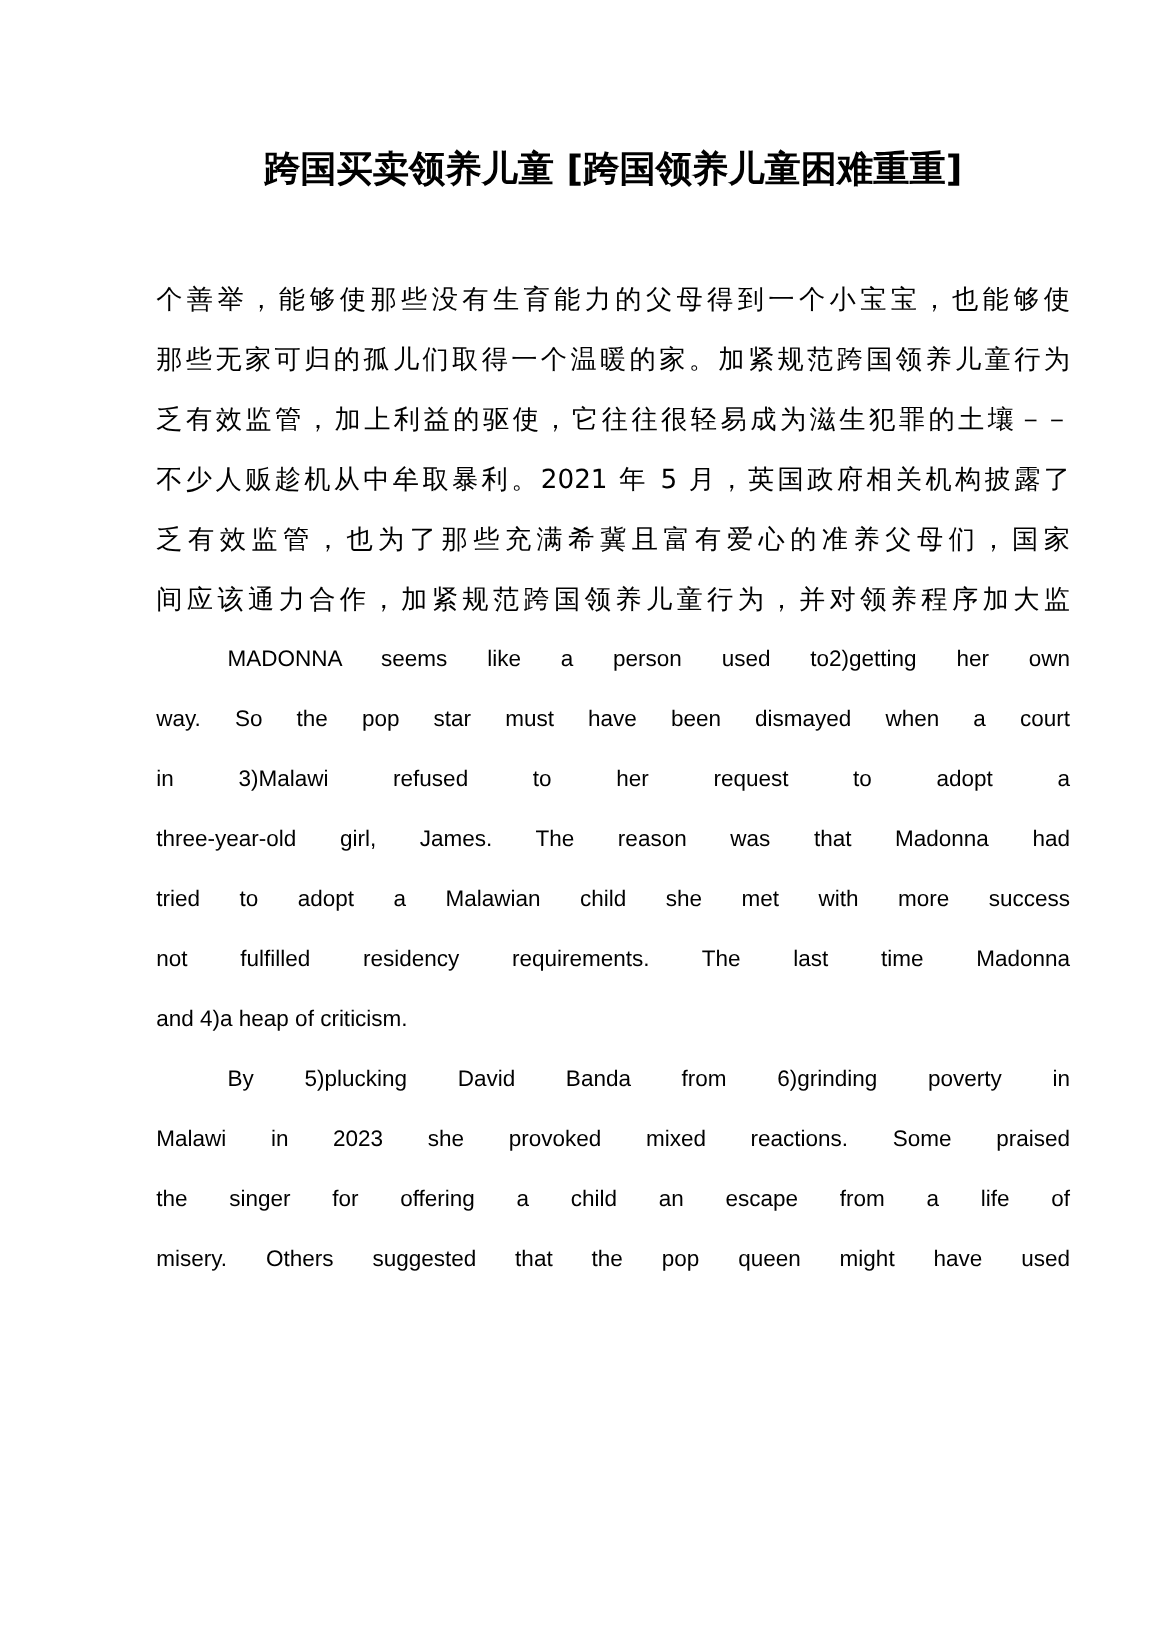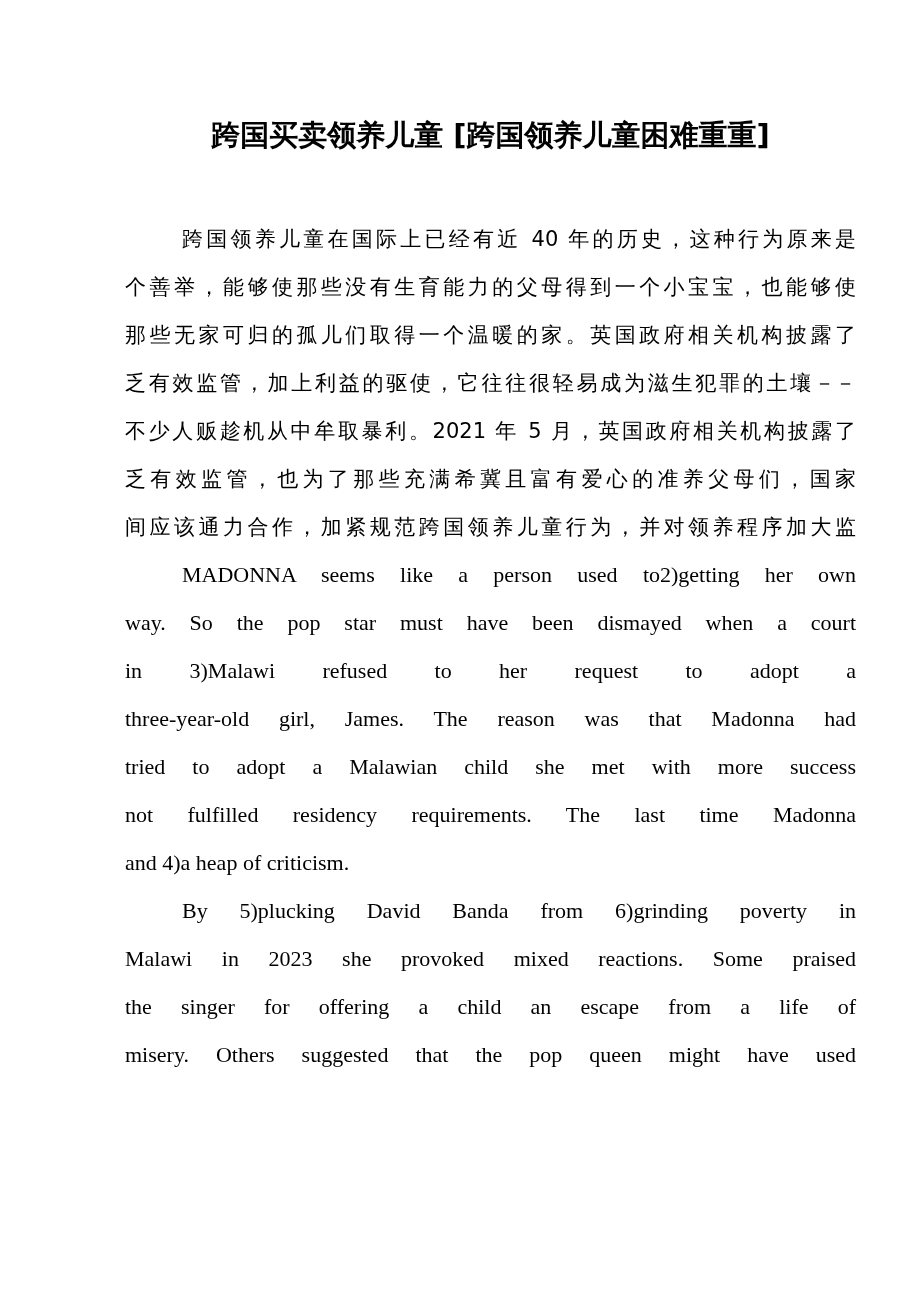--- a/index.html
+++ b/index.html
@@ -30,45 +30,44 @@
   .paragraph { margin: 0; }
   .line {
     line-height: 48px;
     height: 48px;
   }
   .line.zh {
     font-family: "DejaVu Sans", "Liberation Sans", sans-serif;
     font-size: 21px;
   }
   .line.en {
-    font-family: Liberation Serif, serif;
-    font-size: 22px;
+    font-family: Liberation Sans, sans-serif;
+    font-size: 18px;
   }
   .line.just {
     text-align: justify;
     text-align-last: justify;
   }
   .line.left {
     text-align: left;
     text-align-last: left;
   }
   .line.indent {
     padding-left: 57px;
   }
 </style>
 </head>
 <body>
 
 <div class="page">
   <div class="doc-title">跨国买卖领养儿童 [跨国领养儿童困难重重]</div>
   <div class="doc-body">
       <div class="paragraph">
-        <div class="line zh just indent">跨国领养儿童在国际上已经有近 40 年的历史，这种行为原来是</div>
         <div class="line zh just">个善举，能够使那些没有生育能力的父母得到一个小宝宝，也能够使</div>
-        <div class="line zh just">那些无家可归的孤儿们取得一个温暖的家。英国政府相关机构披露了</div>
+        <div class="line zh just">那些无家可归的孤儿们取得一个温暖的家。加紧规范跨国领养儿童行为</div>
         <div class="line zh just">乏有效监管，加上利益的驱使，它往往很轻易成为滋生犯罪的土壤－－</div>
         <div class="line zh just">不少人贩趁机从中牟取暴利。2021 年 5 月，英国政府相关机构披露了</div>
         <div class="line zh just">乏有效监管，也为了那些充满希冀且富有爱心的准养父母们，国家</div>
         <div class="line zh just">间应该通力合作，加紧规范跨国领养儿童行为，并对领养程序加大监</div>
       </div>
       <div class="paragraph">
         <div class="line en just indent">MADONNA seems like a person used to2)getting her own</div>
         <div class="line en just">way. So the pop star must have been dismayed when a court</div>
         <div class="line en just">in 3)Malawi refused to her request to adopt a</div>
         <div class="line en just">three-year-old girl, James. The reason was that Madonna had</div>

